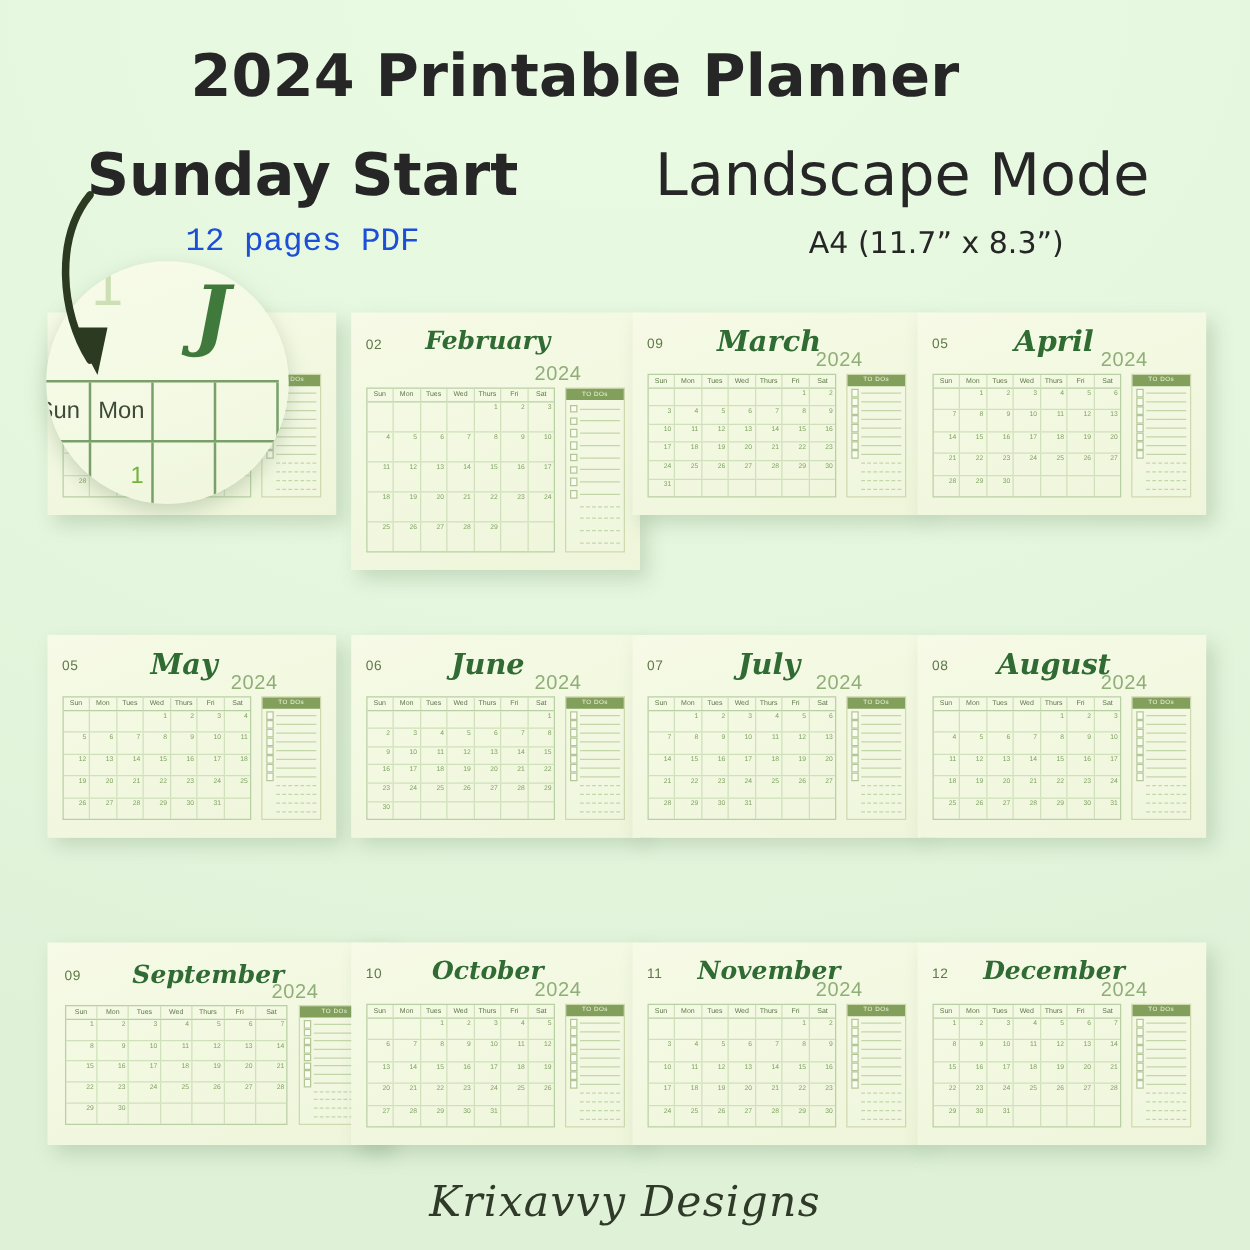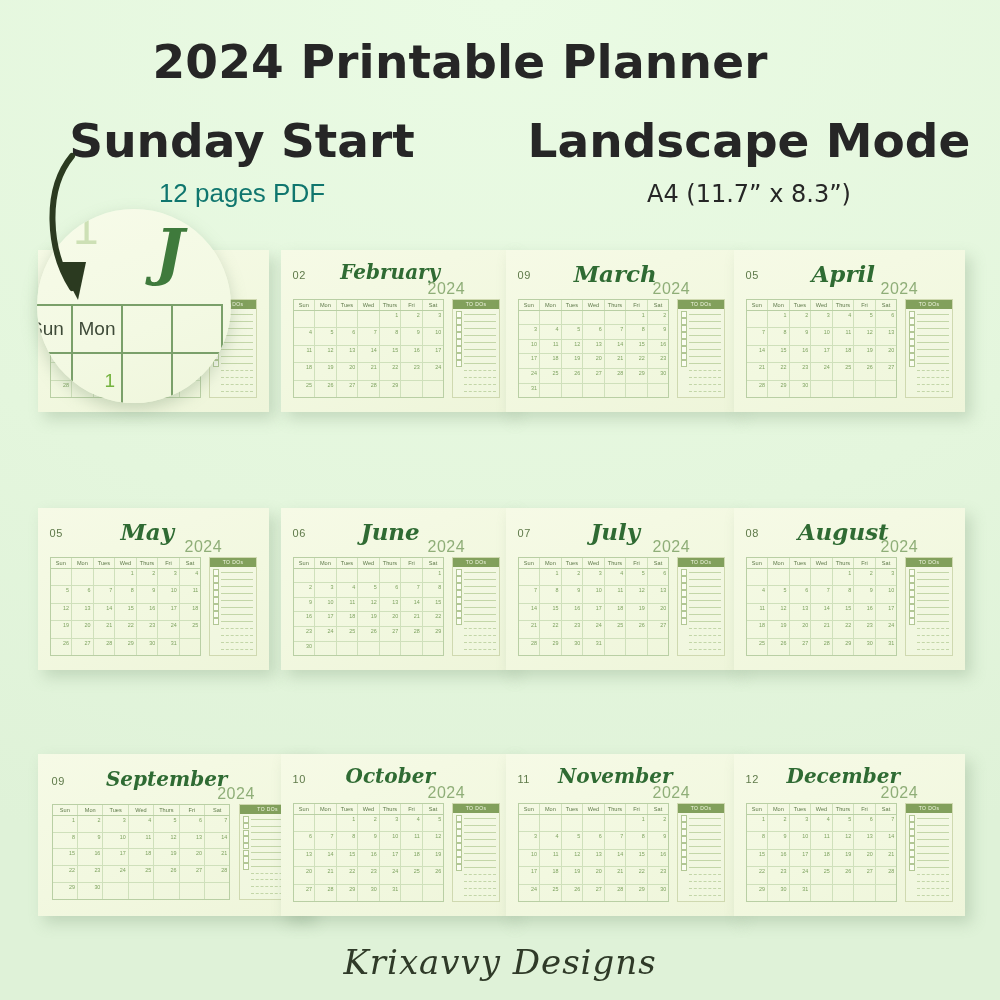--- a/index.html
+++ b/index.html
@@ -22,28 +22,28 @@
     font-family:"DejaVu Sans",sans-serif;
     font-size:47px;font-weight:700;color:#262626;letter-spacing:.2px;
     z-index:5;
   }
   #sub-left{
     position:absolute;top:113px;left:32px;width:420px;text-align:center;
     font-family:"DejaVu Sans",sans-serif;
     font-size:47px;font-weight:700;color:#262626;z-index:5;
   }
   #sub-right{
-    position:absolute;top:113px;left:524px;width:450px;text-align:center;
+    position:absolute;top:113px;left:524px;width:450px;text-align:left;
     font-family:"DejaVu Sans",sans-serif;
-    font-size:47px;font-weight:700;color:#262626;z-index:5;
+    font-size:47px;font-weight:400;color:#262626;z-index:5;
   }
   #note-left{
     position:absolute;top:178px;left:32px;width:420px;text-align:center;
-    font-family:Liberation Sans, sans-serif;
-    font-size:26px;font-weight:400;color:#0f766e;z-index:5;
+    font-family:Liberation Mono, monospace;
+    font-size:26px;font-weight:400;color:#1d4ed8;z-index:5;
   }
   #note-right{
     position:absolute;top:180px;left:524px;width:450px;text-align:center;
     font-family:"DejaVu Sans",sans-serif;
     font-size:24px;font-weight:400;color:#262626;z-index:5;
   }
 
   
   .card{
     position:absolute;
@@ -355,21 +355,21 @@
               </div>
               <div class="todo-line nochk">
                 <span class="chk"></span>
                 <span class="rule dash"></span>
               </div>
             </div>
           </div>
         </div>
       </div>
     </div>
-    <div class="card" style="left: 281px; top: 250px; width: 231px; height: 162px;">
+    <div class="card" style="left: 281px; top: 250px; width: 231px; height: 206px;">
       <div class="card-inner">
         <div class="card-head">
           <div class="m-num">02</div>
           <div class="m-name long">February</div>
           <div class="m-year">2024</div>
         </div>
         <div class="card-body">
           <div class="grid-wrap">
             <div class="dow-row">
               <div class="dow">Sun</div>

